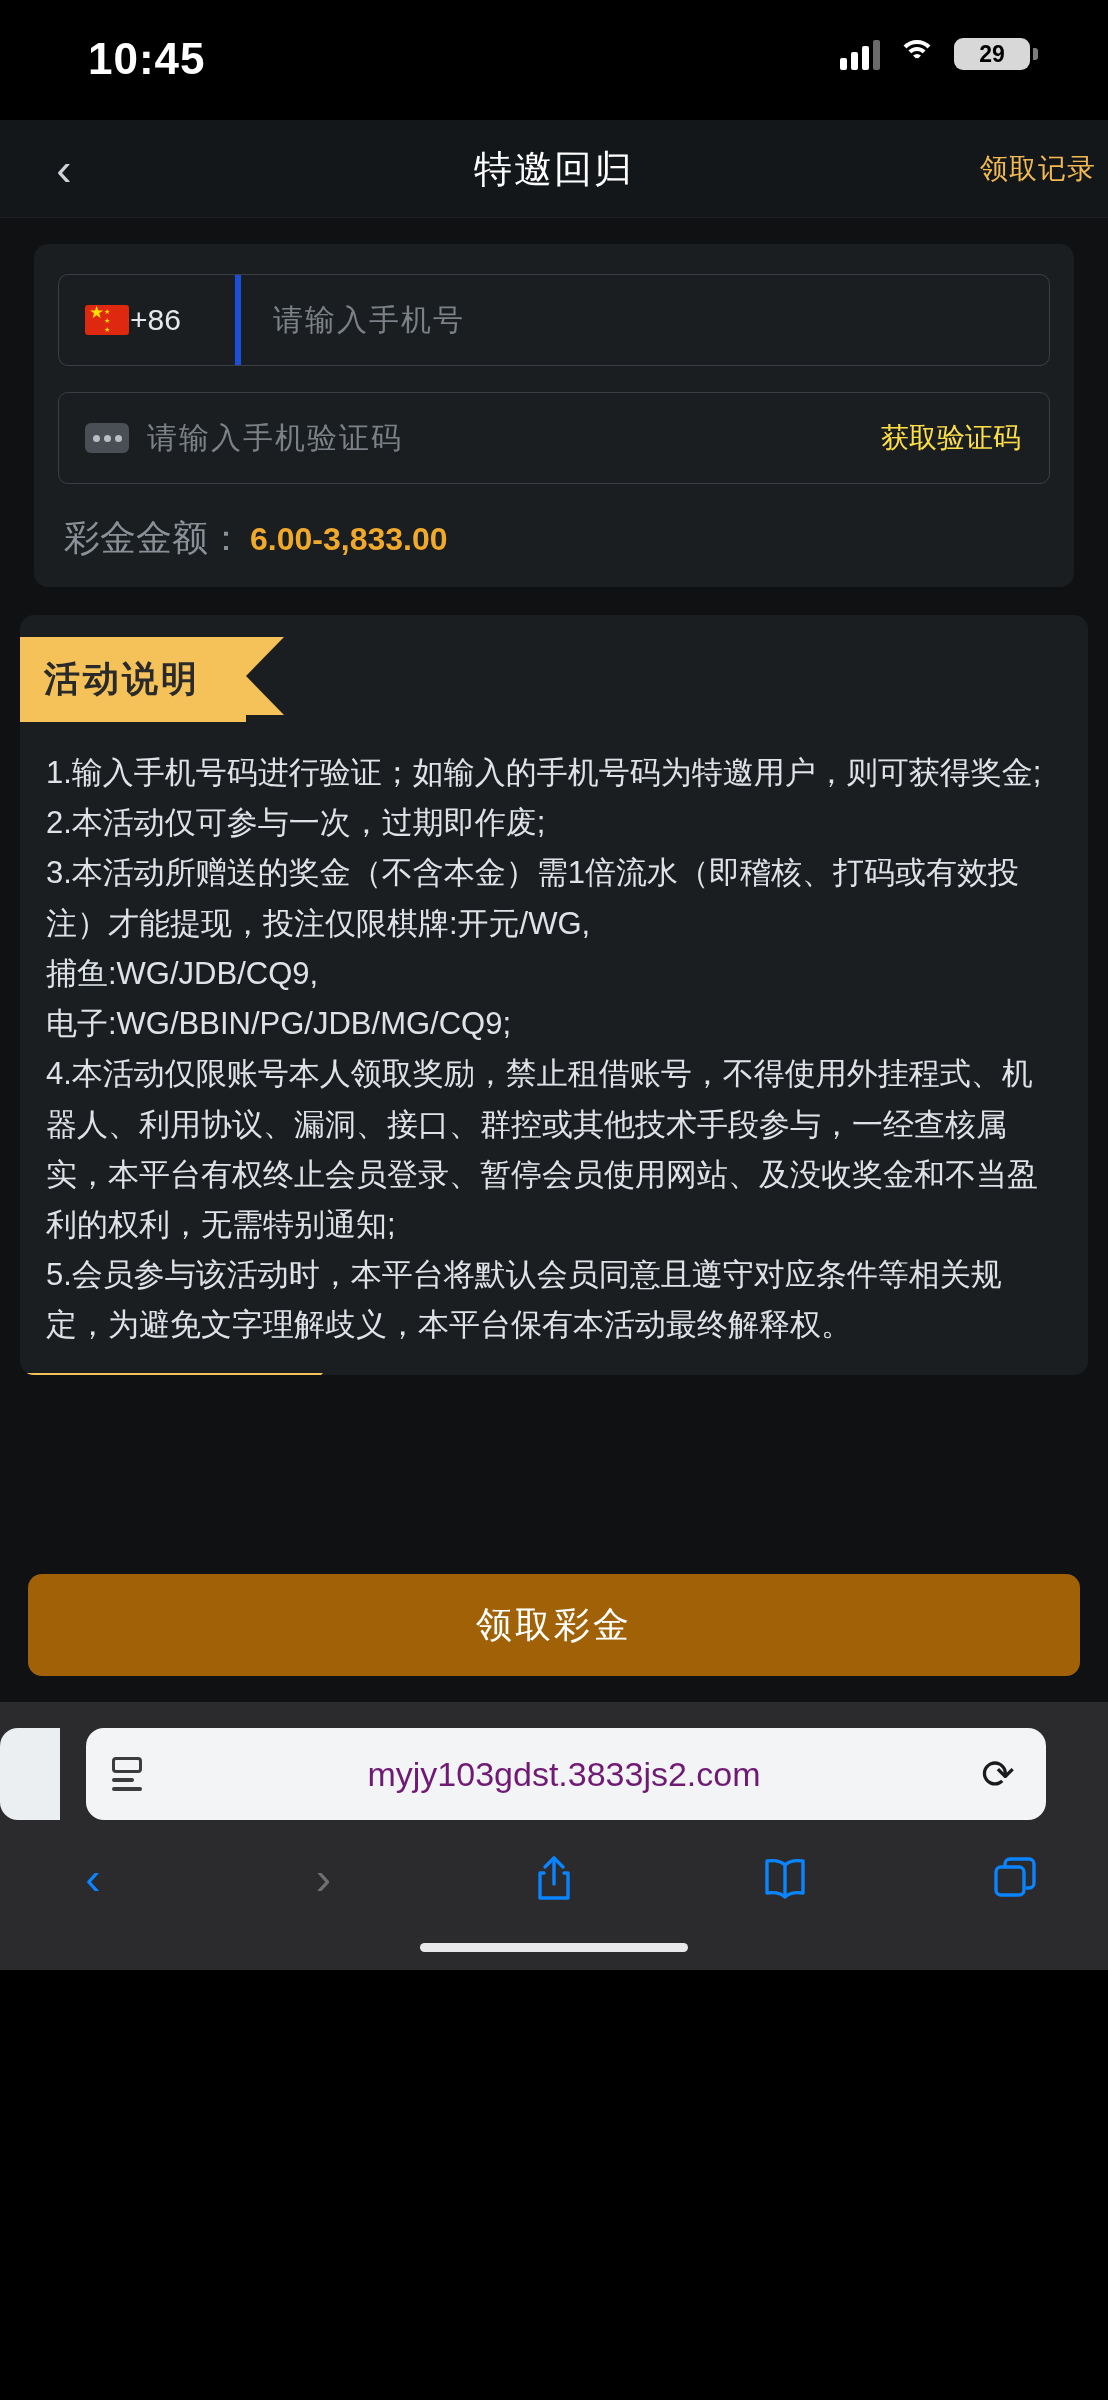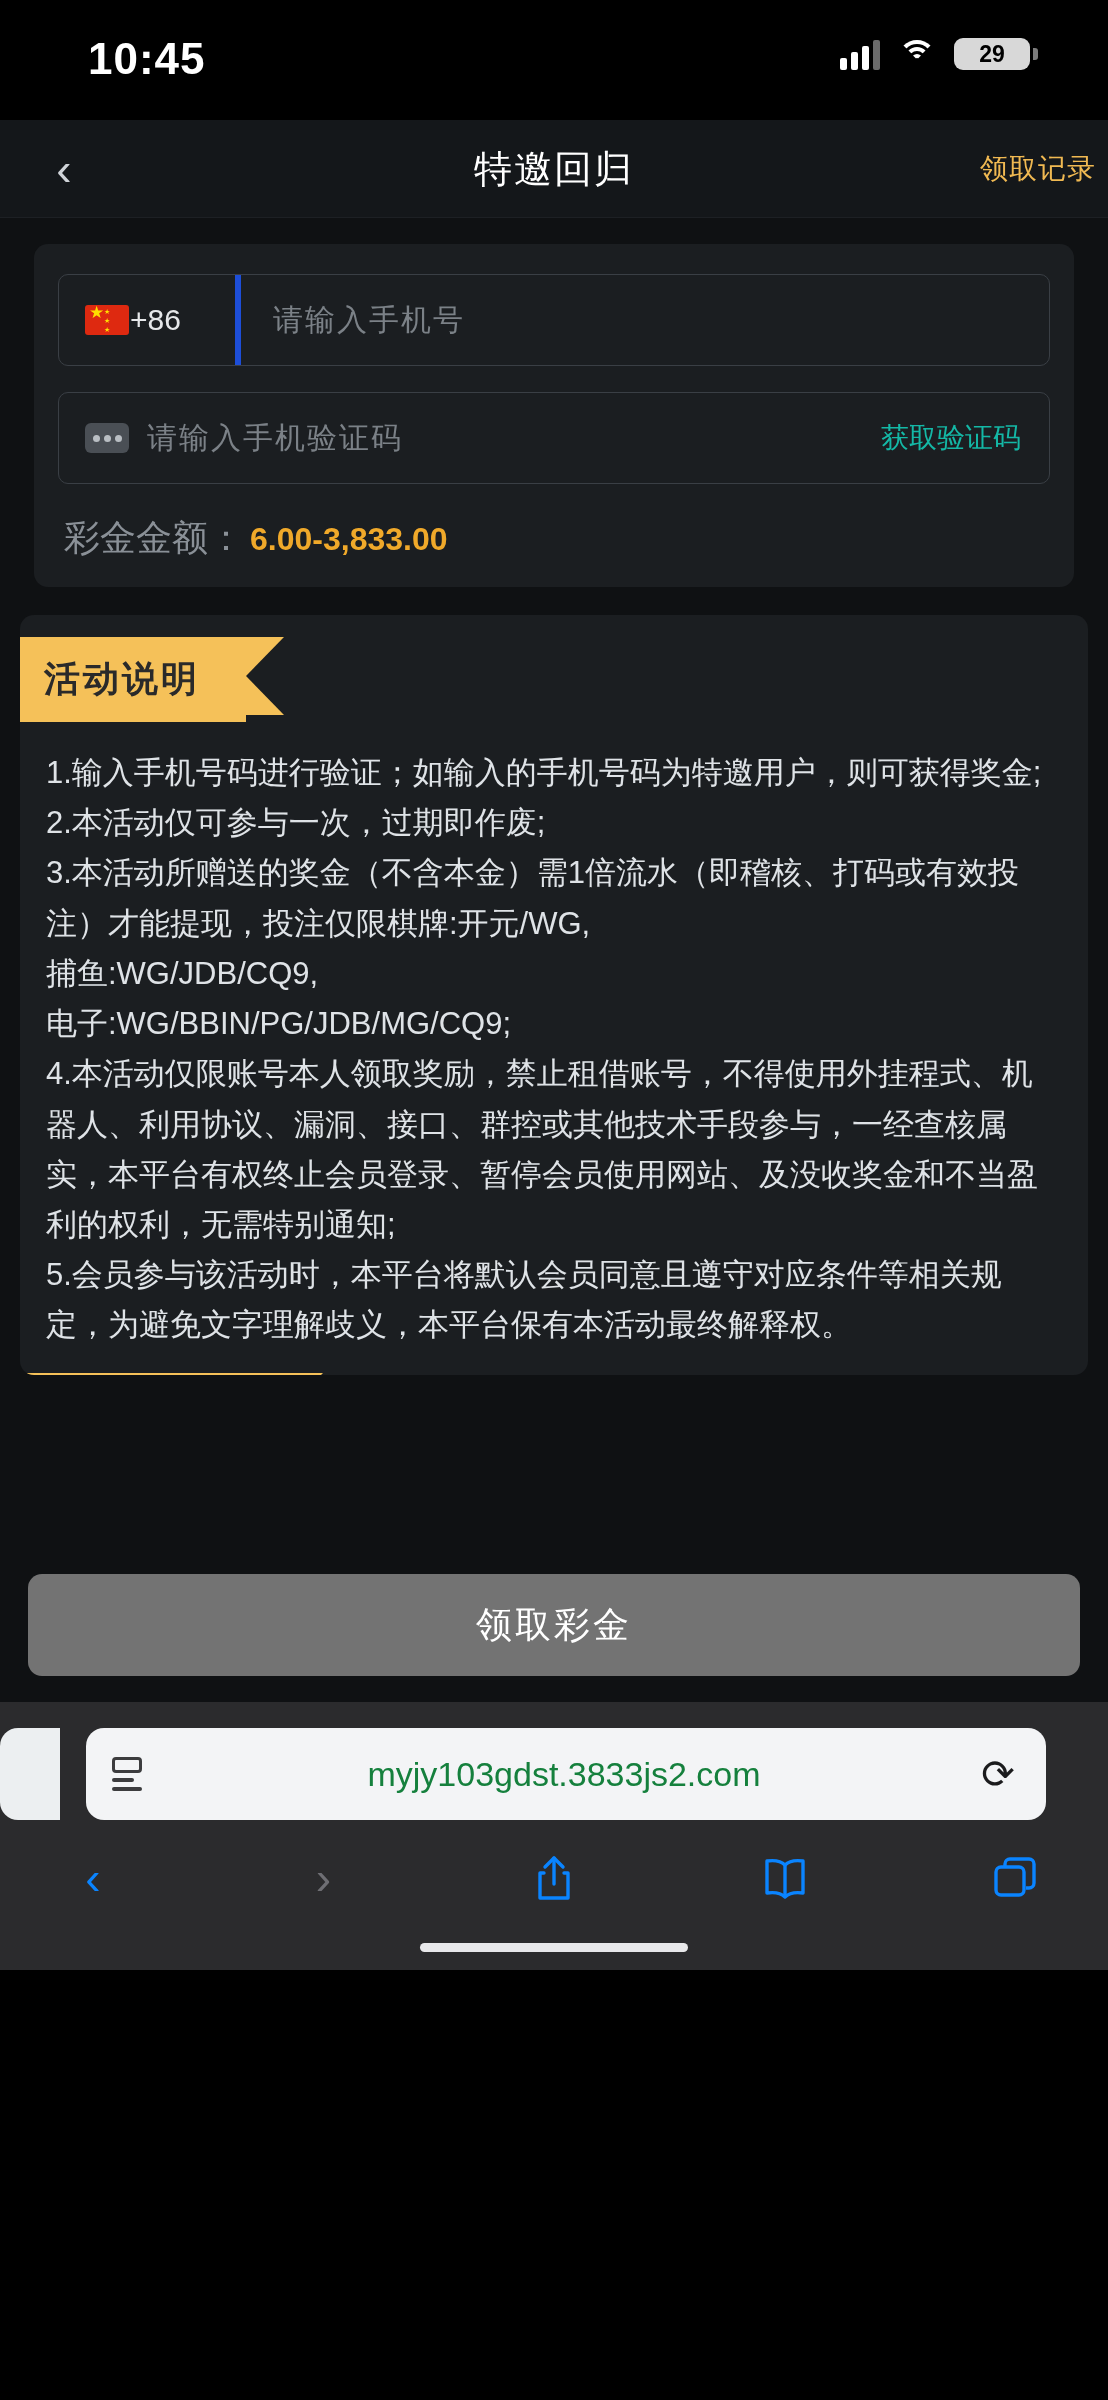--- a/index.html
+++ b/index.html
@@ -208,21 +208,21 @@
     flex: none;
   }
   .code-icon i {
     width: 7px; height: 7px;
     border-radius: 50%;
     background: #b9bec3;
     display: block;
   }
   .code-field .field-input { padding-left: 18px; }
   .get-code {
-    color: #14b8a6;
+    color: #fde047;
     font-size: 28px;
     padding: 0 28px 0 10px;
     white-space: nowrap;
     text-align: center;
   }
   .amount-row {
     margin-top: 30px;
     padding-left: 6px;
     display: flex;
     align-items: baseline;
@@ -272,21 +272,21 @@
     margin-top: 22px;
   }
 
   
   .cta-wrap {
     background: #0f1113;
     padding: 18px 28px 26px 28px;
   }
   .cta {
     height: 102px;
-    background: #737373;
+    background: #a16207;
     border-radius: 14px;
     color: #fff;
     font-size: 36px;
     letter-spacing: 3px;
     display: flex;
     align-items: center;
     justify-content: center;
     border: 0;
     width: 100%;
     font-family: "Liberation Sans", sans-serif;
@@ -336,21 +336,21 @@
     height: 4px;
     background: #3c3c3e;
     border-radius: 2px;
   }
   .aa-icon i:nth-child(1) { width: 30px; border: 3px solid #3c3c3e; height: 16px; border-radius: 4px; background: transparent; }
   .aa-icon i:nth-child(2) { width: 22px; }
   .aa-icon i:nth-child(3) { width: 30px; }
   .url-text {
     flex: 1;
     text-align: center;
-    color: #15803d;
+    color: #701a75;
     font-size: 34px;
   }
   .reload {
     width: 44px; height: 44px;
     flex: none;
     color: #1b1b1d;
     font-size: 40px;
     display: flex;
     align-items: center;
     justify-content: center;

